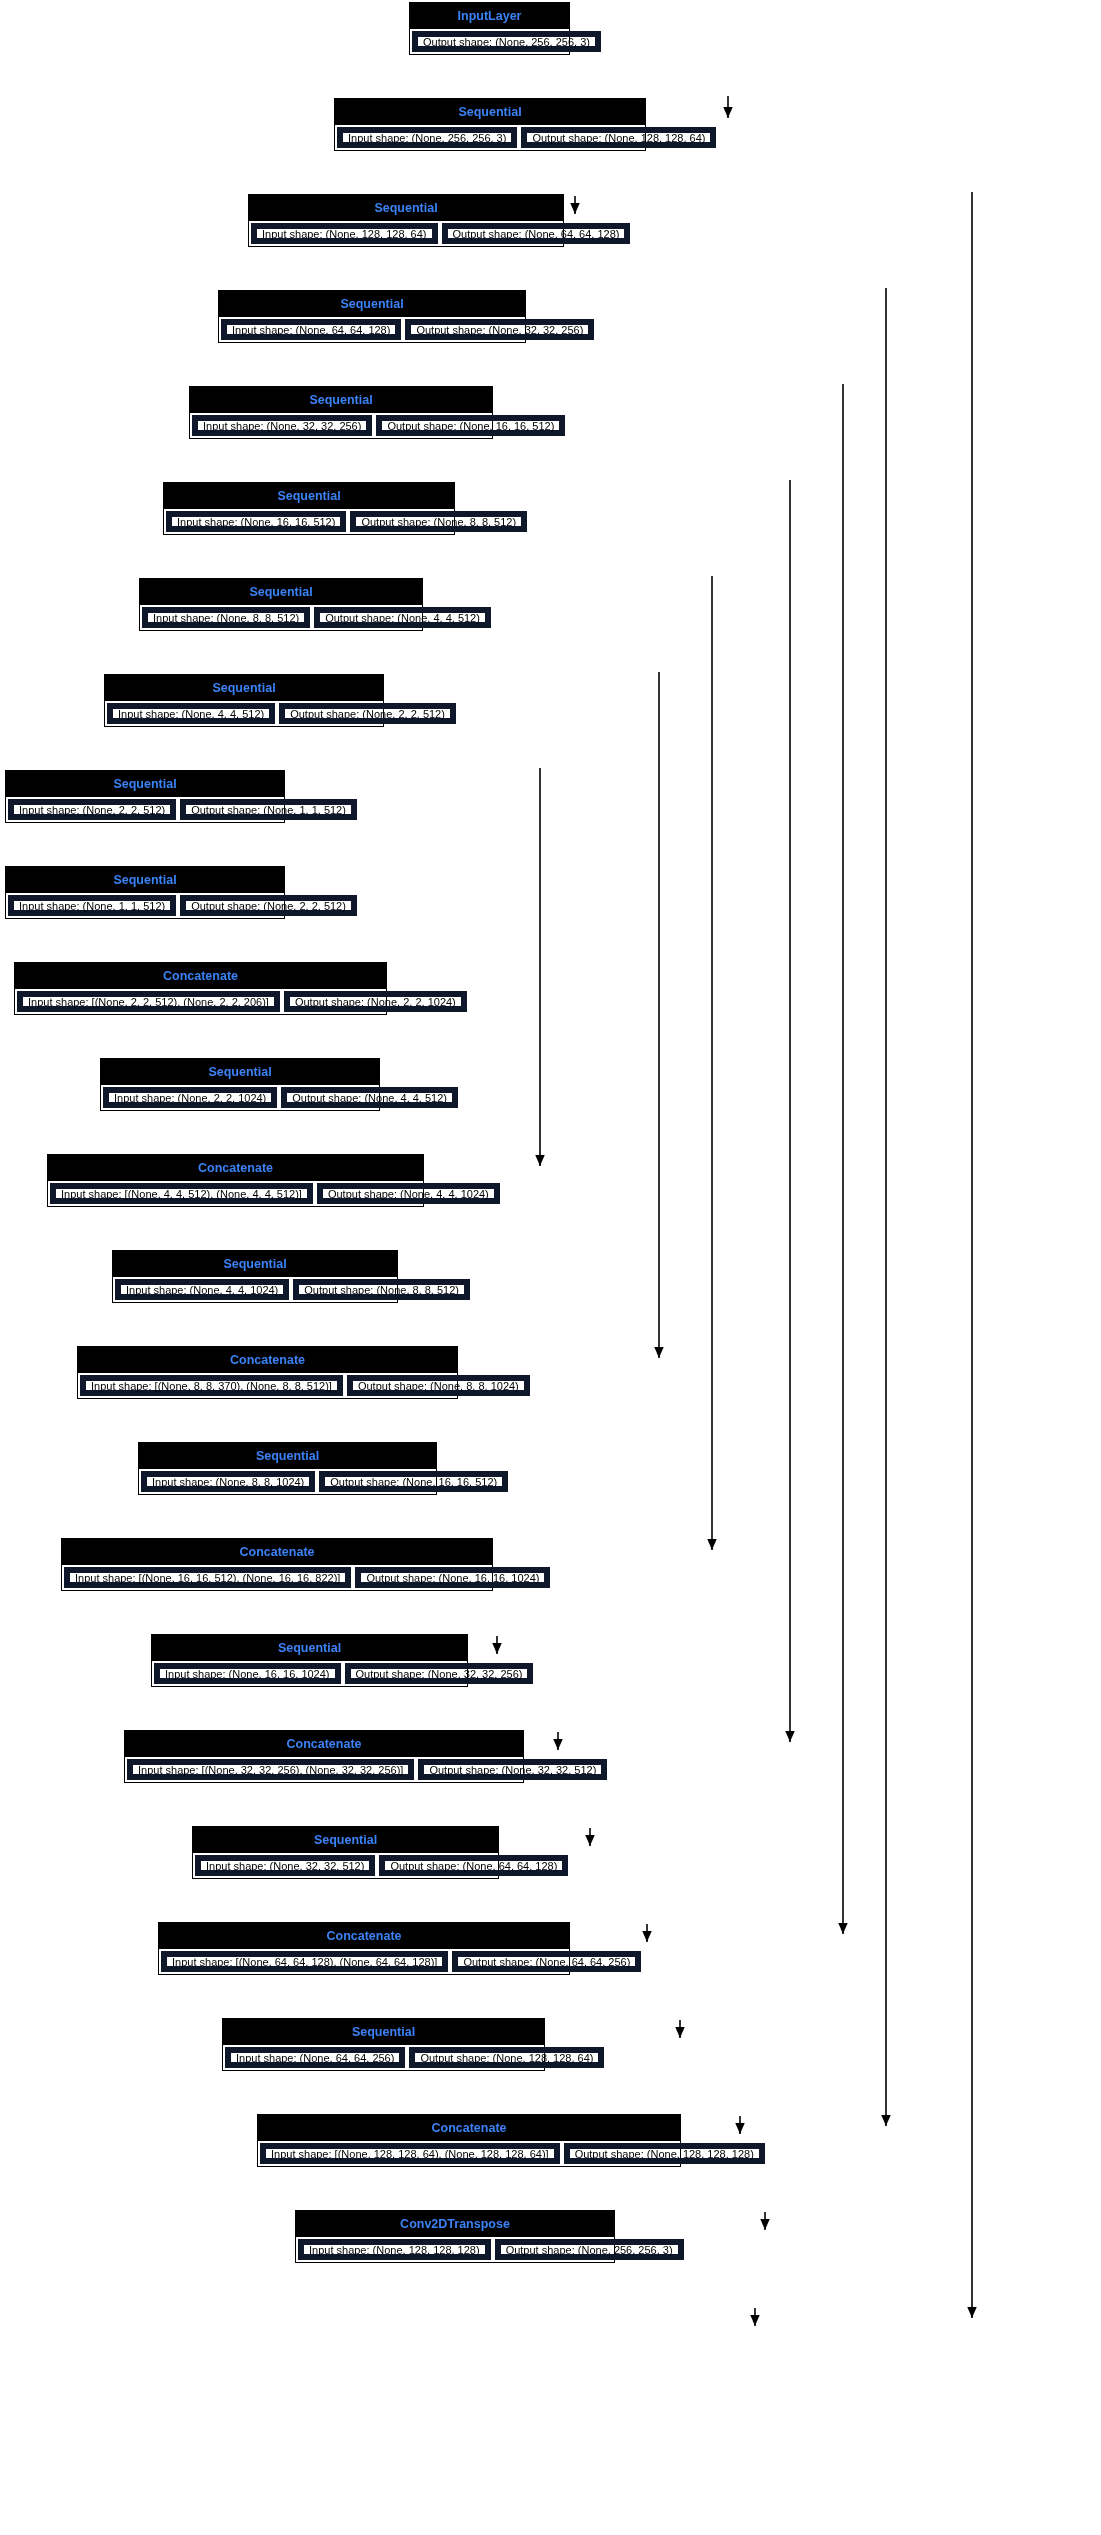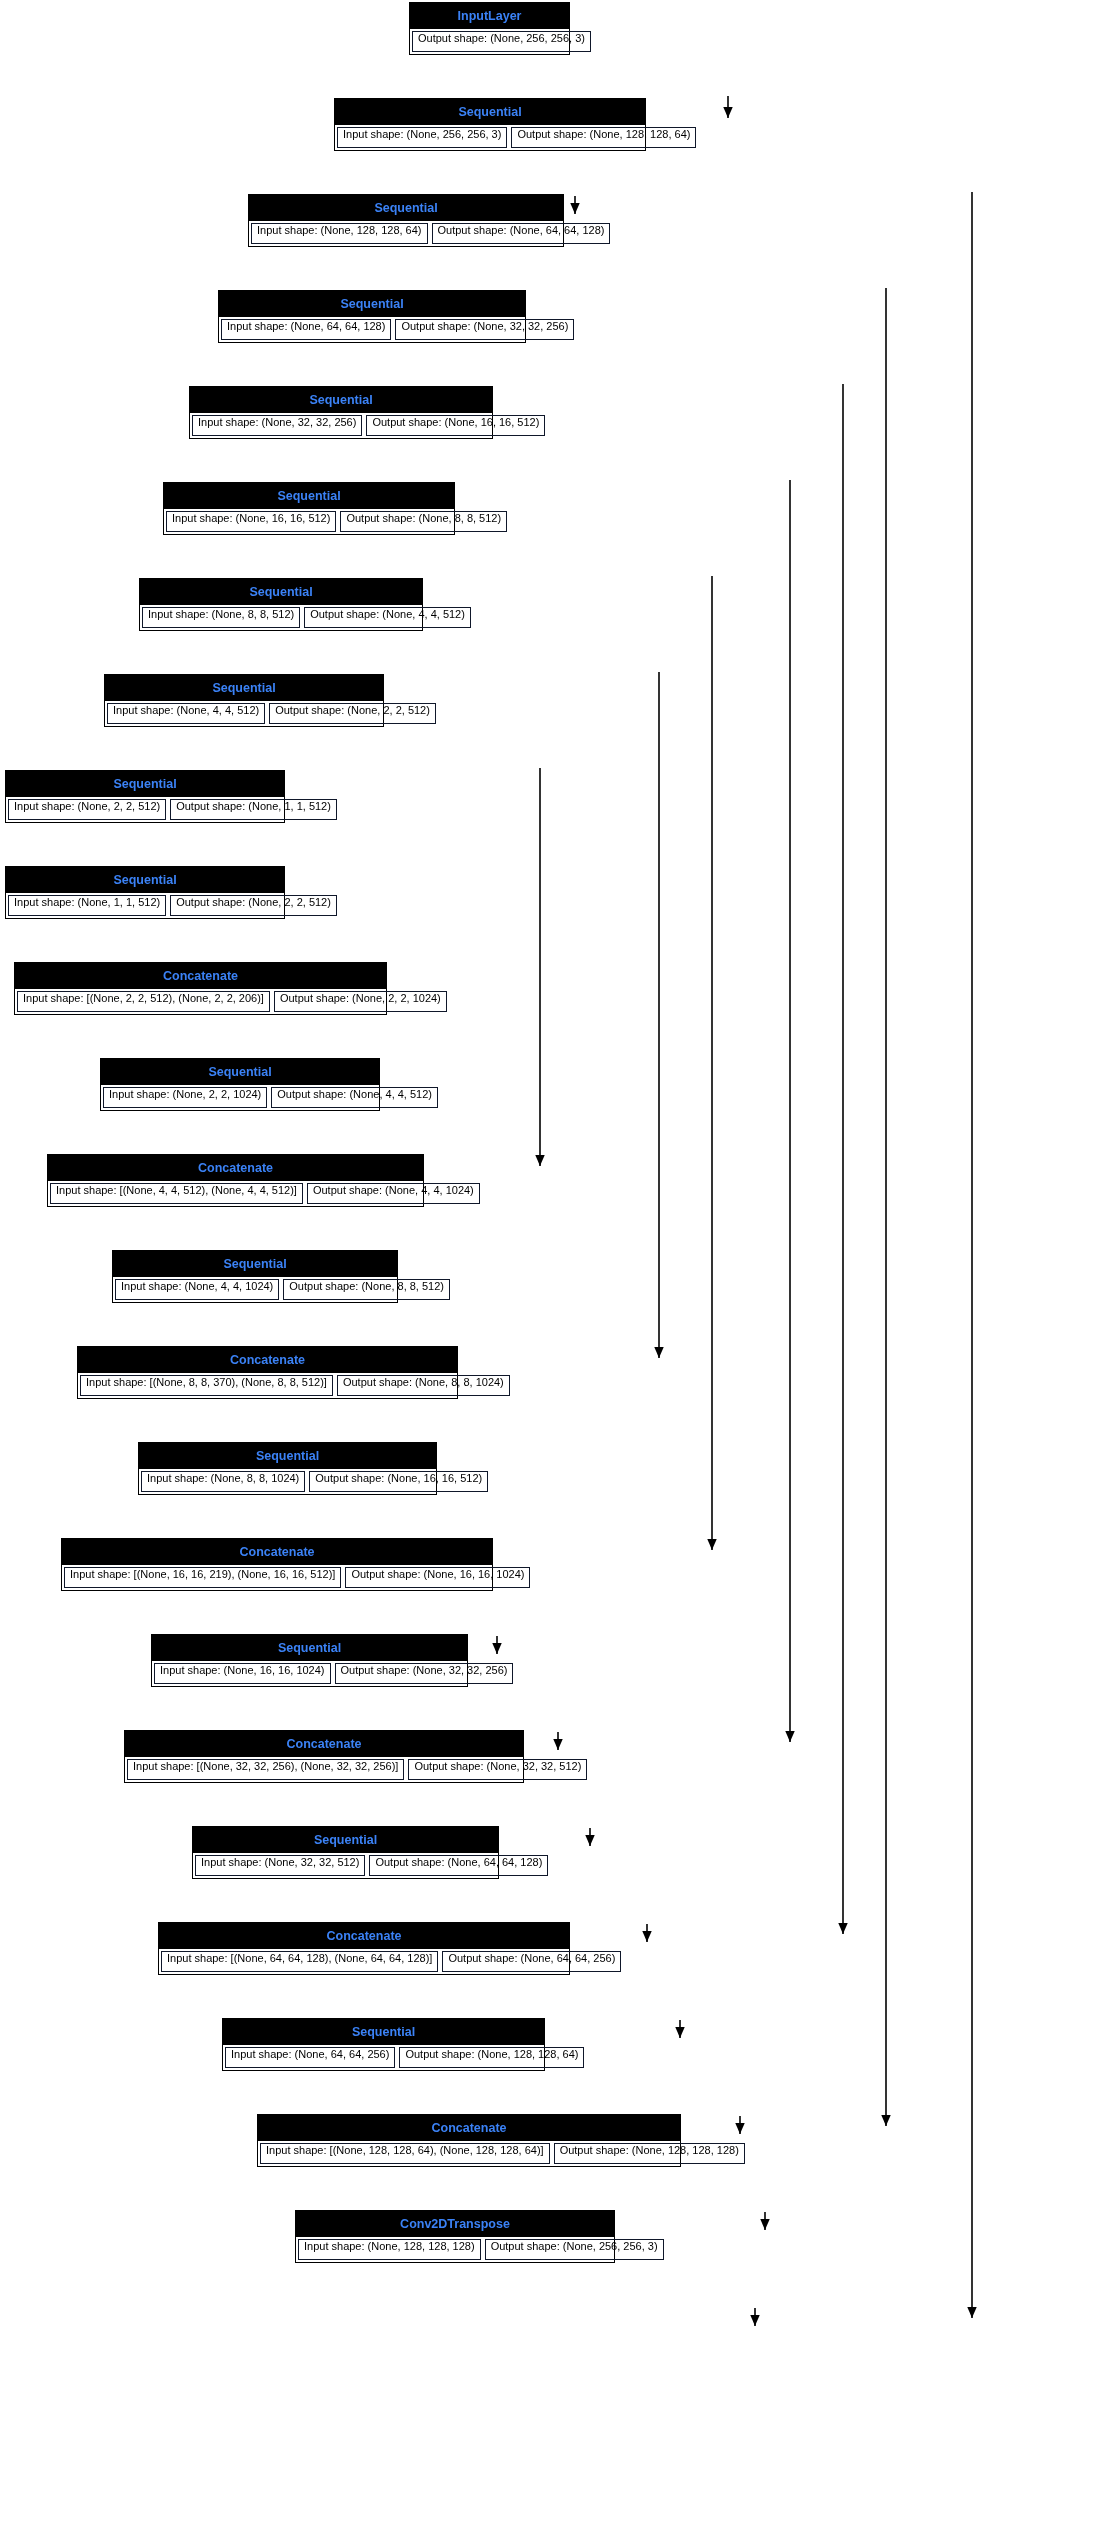--- a/index.html
+++ b/index.html
@@ -45,28 +45,28 @@
     overflow: hidden;
   }
   .node-shapes {
     display: flex;
     height: 25px;
     background: #ffffff;
   }
   .shape-cell {
     flex: 1 1 auto;
     display: flex;
-    align-items: flex-start;
+    align-items: center;
     justify-content: center;
     font-size: 11px;
     color: #000000;
     white-space: nowrap;
     padding: 0 5px;
     box-sizing: border-box;
-    border: 1px solid #0f172a;
+    border: 6px solid #0f172a;
     margin: 2px;
   }
   .shape-cell b {
     font-weight: normal;
   }
   .lbl {
     font-weight: normal;
   }
 </style>
 </head>
@@ -319,21 +319,21 @@
           <span class="lbl">Output shape:&nbsp;</span>
           <b>(None, 16, 16, 512)</b>
         </div>
       </div>
     </div>
     <div class="node" style="left: 61px; top: 1538px; width: 432px;">
       <div class="node-title">Concatenate</div>
       <div class="node-shapes">
         <div class="shape-cell">
           <span class="lbl">Input shape:&nbsp;</span>
-          <b>[(None, 16, 16, 219), (None, 16, 16, 512)]</b>
+          <b>[(None, 16, 16, 512), (None, 16, 16, 822)]</b>
         </div>
         <div class="shape-cell">
           <span class="lbl">Output shape:&nbsp;</span>
           <b>(None, 16, 16, 1024)</b>
         </div>
       </div>
     </div>
     <div class="node" style="left: 151px; top: 1634px; width: 317px;">
       <div class="node-title">Sequential</div>
       <div class="node-shapes">

